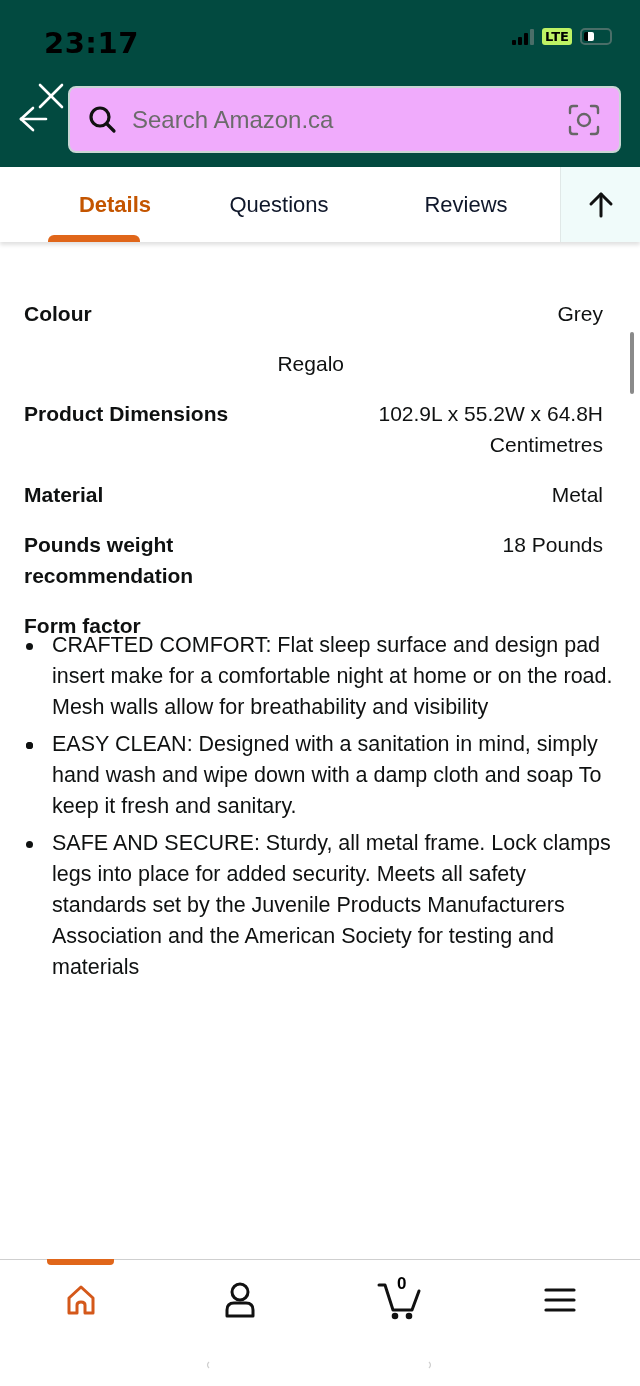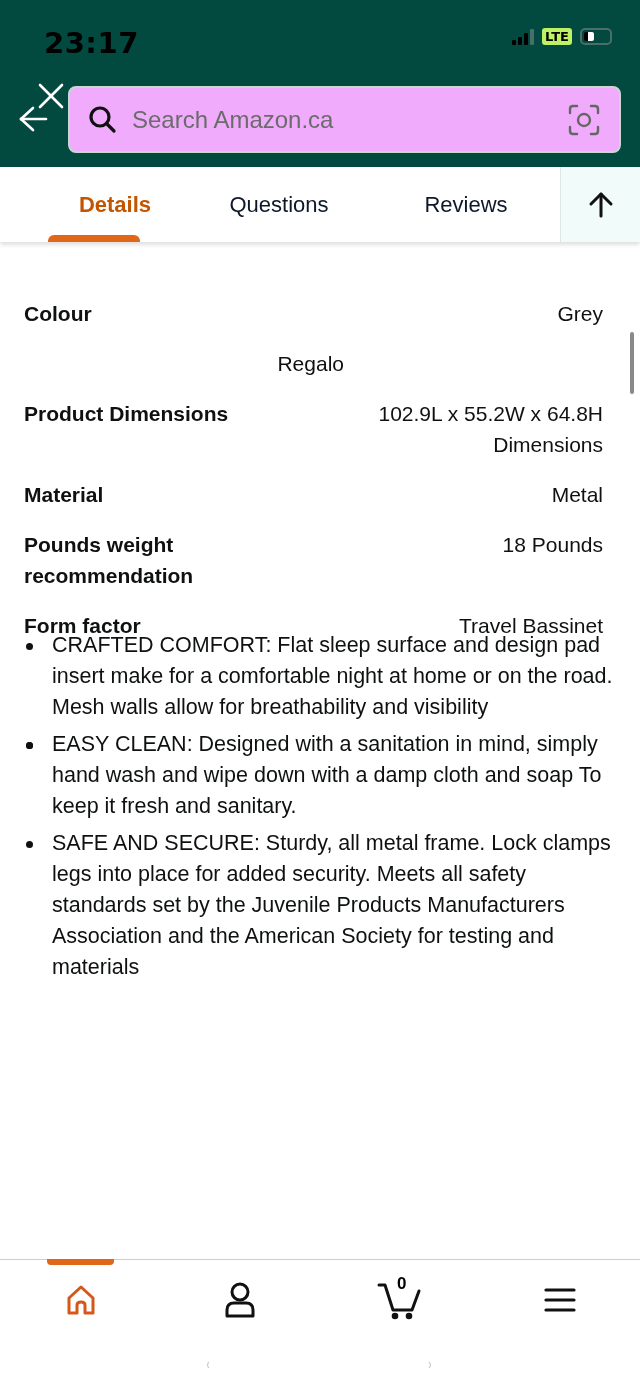--- a/index.html
+++ b/index.html
@@ -123,33 +123,32 @@
   <div class="spec-table">
     <div class="spec-row">
       <div class="spec-label">Colour</div>
       <div class="spec-value">Grey</div>
     </div>
     <div class="spec-row">
       <div class="spec-value">Regalo</div>
     </div>
     <div class="spec-row">
       <div class="spec-label">Product Dimensions</div>
-      <div class="spec-value">102.9L x 55.2W x 64.8H Dimensions</div>
+      <div class="spec-value">102.9L x 55.2W x 64.8H Centimetres</div>
     </div>
     <div class="spec-row">
       <div class="spec-label">Material</div>
       <div class="spec-value">Metal</div>
     </div>
     <div class="spec-row">
       <div class="spec-label" style="width:259px">Pounds weight recommendation</div>
       <div class="spec-value">18 Pounds</div>
     </div>
     <div class="spec-row">
       <div class="spec-label">Form factor</div>
-      <div class="spec-value">Travel Bassinet</div>
     </div>
   </div>
 
   <ul class="bullets">
     <li><span class="dot"></span><span>CRAFTED COMFORT: Flat sleep surface and design pad insert make for a comfortable night at home or on the road. Mesh walls allow for breathability and visibility</span></li>
     <li><span class="dot"></span></li>
     <li><span class="dot"></span><span>EASY CLEAN: Designed with a sanitation in mind, simply hand wash and wipe down with a damp cloth and soap To keep it fresh and sanitary.</span></li>
     <li><span class="dot"></span><span>SAFE AND SECURE: Sturdy, all metal frame. Lock clamps legs into place for added security. Meets all safety standards set by the Juvenile Products Manufacturers Association and the American Society for testing and materials</span></li>
   </ul>
 

